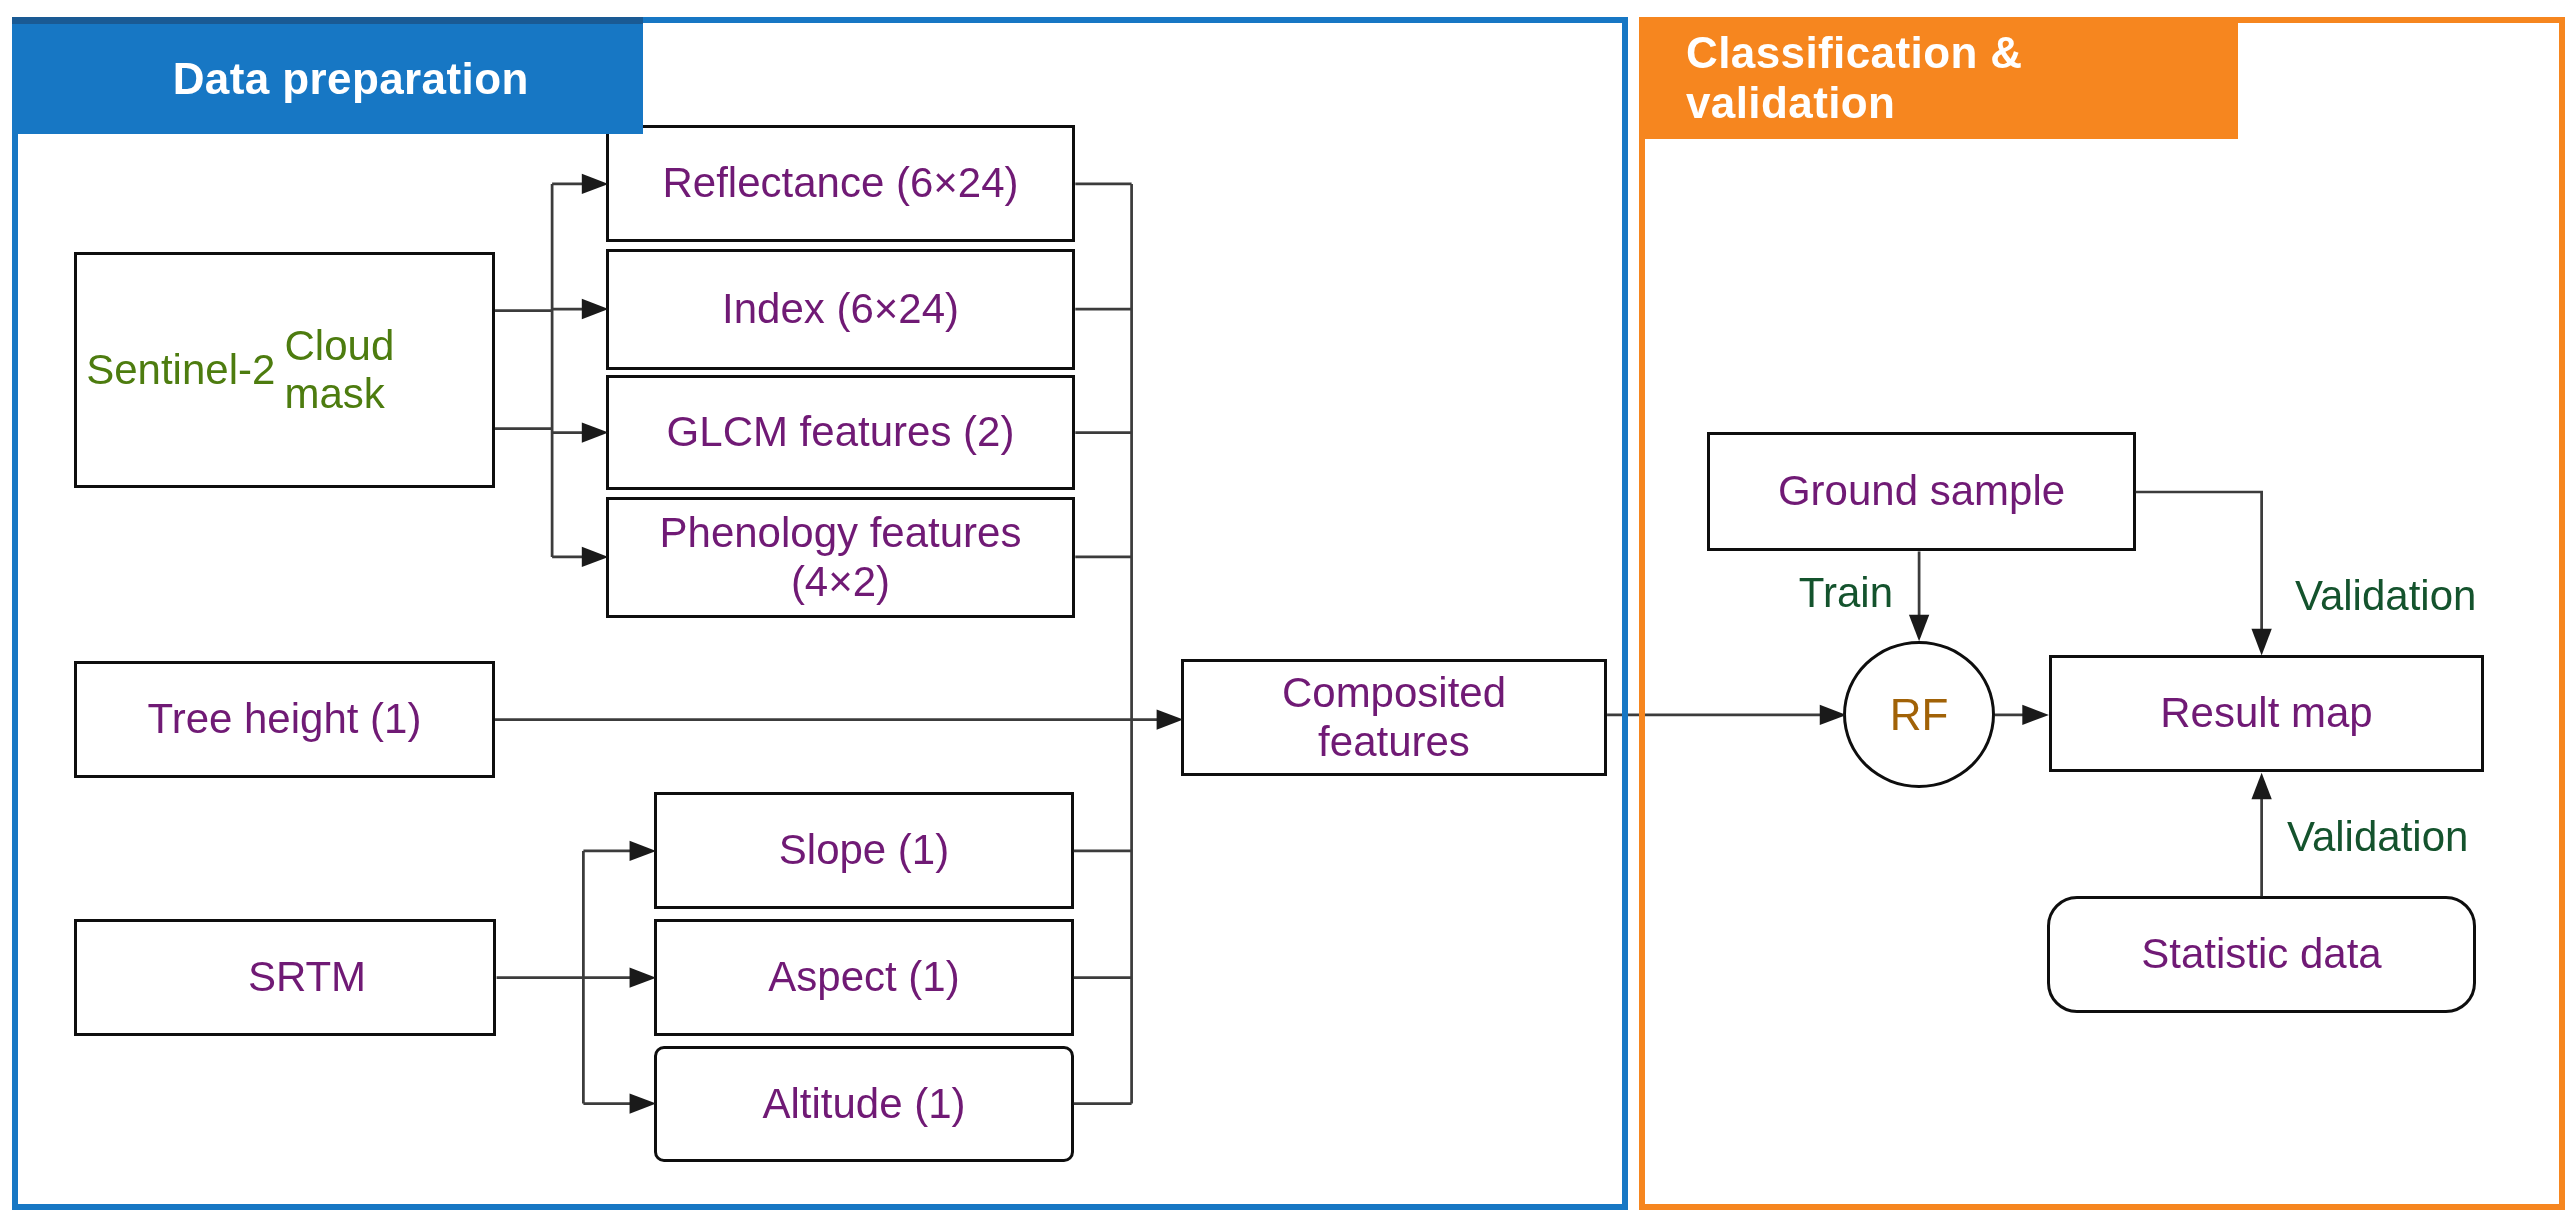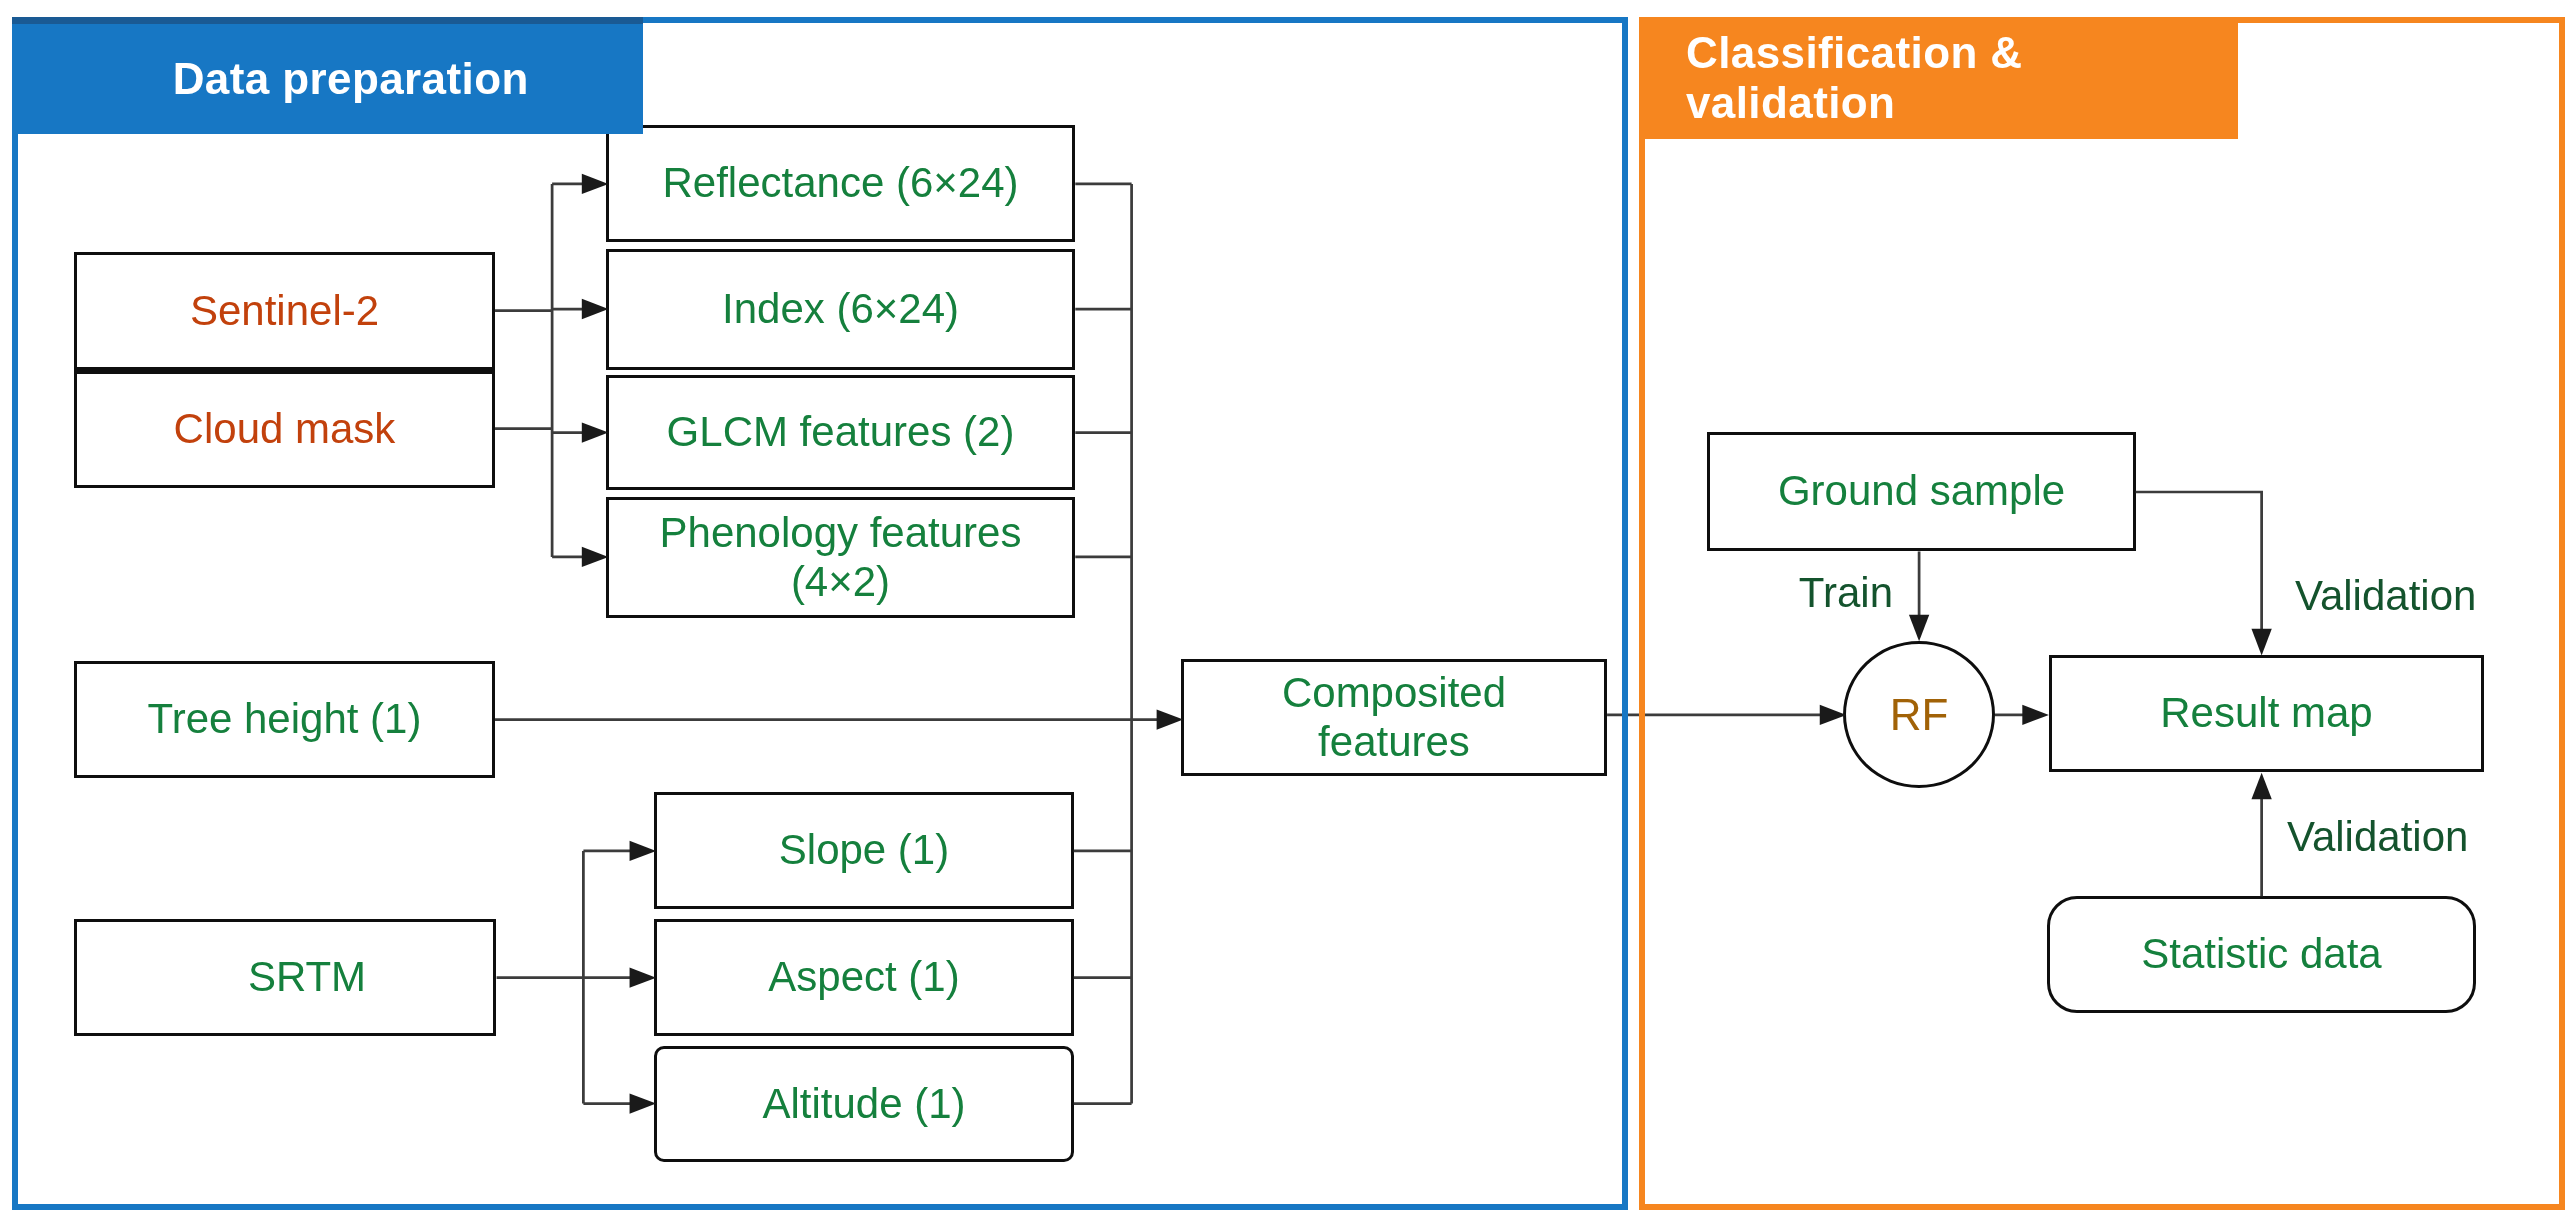--- a/index.html
+++ b/index.html
@@ -8,28 +8,28 @@
     width:2576px;height:1228px;
     background:#ffffff;
     font-family:"Liberation Sans", sans-serif;
     overflow:hidden;
   }
   svg.connectors{position:absolute;left:0;top:0;z-index:3;pointer-events:none;}
   .box{
     position:absolute;z-index:2;
     background:#ffffff;border:3.1px solid #0e0e0e;
     display:flex;align-items:center;justify-content:center;
-    text-align:center;font-size:42px;color:#15803d;
+    text-align:center;font-size:42px;color:#701a75;
     box-sizing:border-box;line-height:1.15;
   }
   .stack{
     position:absolute;z-index:2;
     background:#ffffff;border:3.1px solid #0e0e0e;
-    box-sizing:border-box;display:flex;flex-direction:column;
-    font-size:42px;color:#c2410c;
+    box-sizing:border-box;display:flex;
+    font-size:42px;color:#4d7c0f;
   }
   .stack .cell{flex:1;display:flex;align-items:center;justify-content:center;}
   .stack .divider{height:7px;background:#0e0e0e;flex:0 0 auto;}
   .ellipse{
     position:absolute;z-index:2;
     background:#ffffff;border:3.9px solid #0e0e0e;border-radius:50%;
     display:flex;align-items:center;justify-content:center;
     font-size:44px;color:#a16207;box-sizing:border-box;
   }
   .panel{

